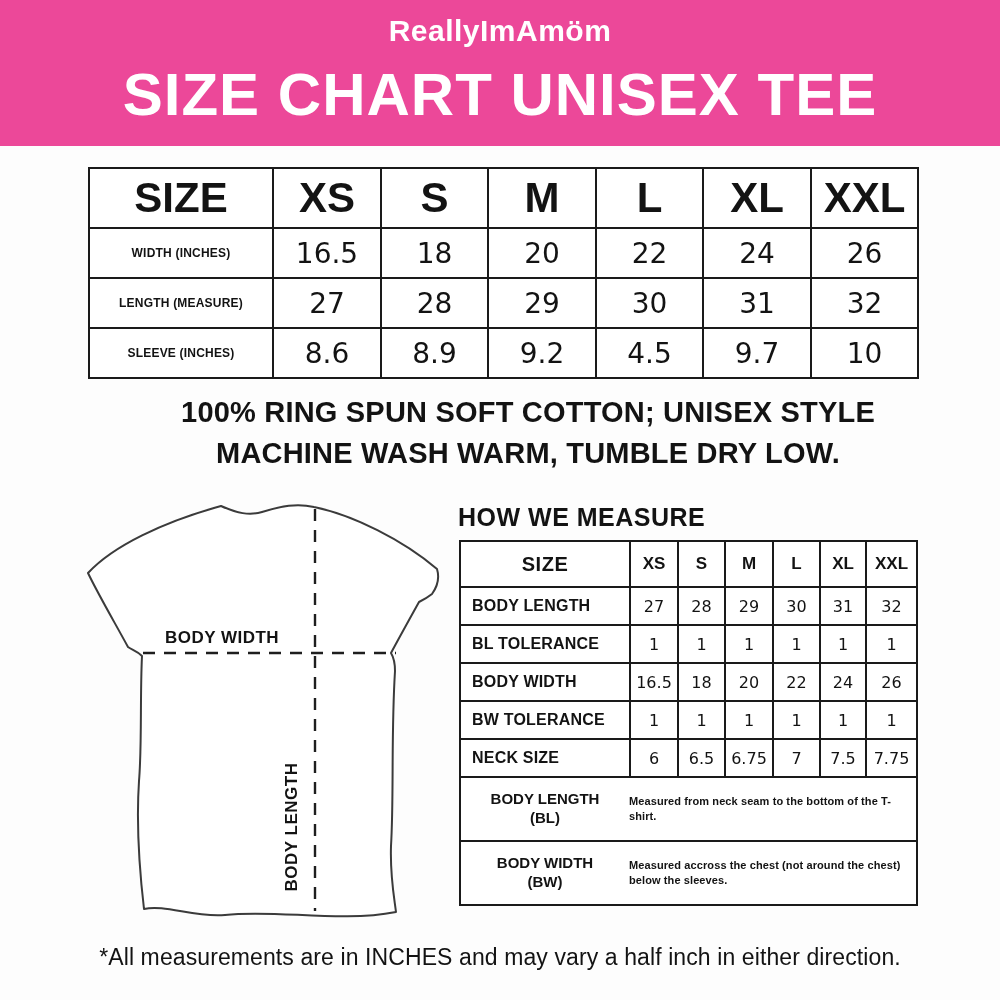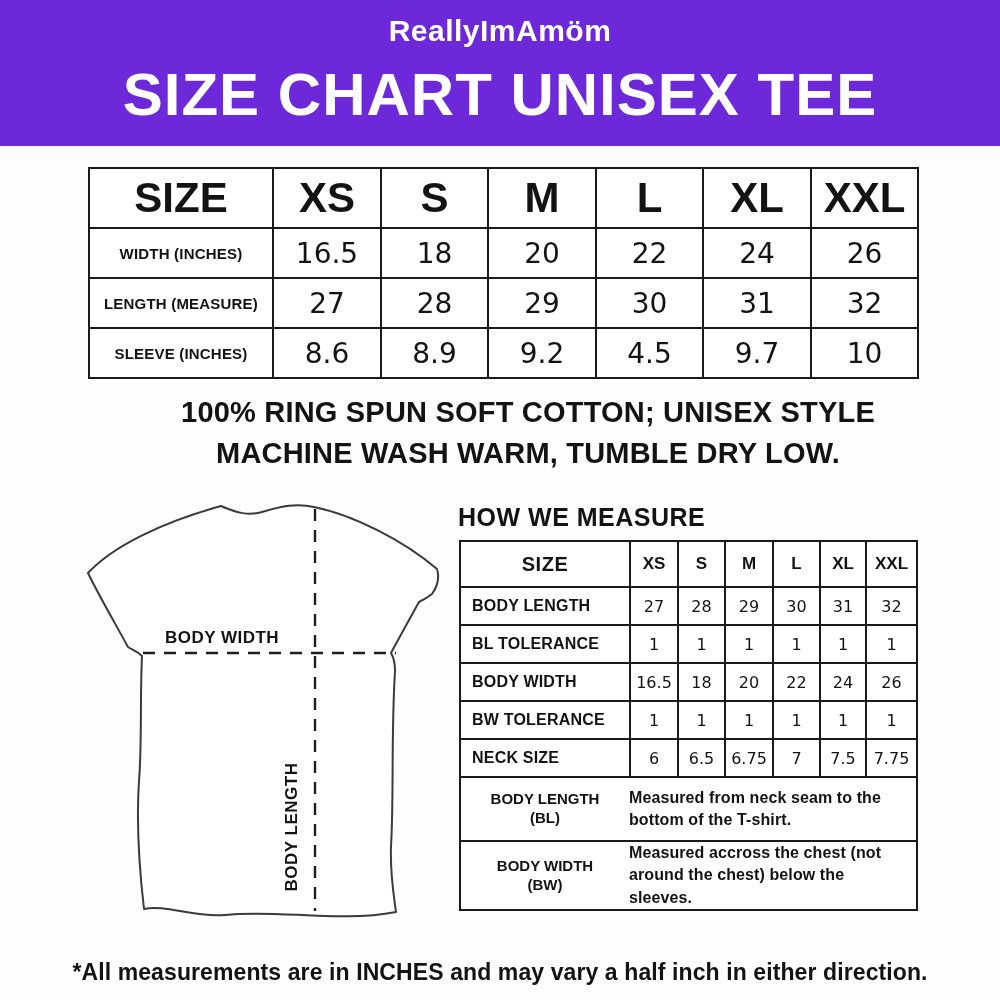--- a/index.html
+++ b/index.html
@@ -13,21 +13,21 @@
     color: #131313;
     overflow: hidden;
     margin: 0 auto;
   }
 
   
   .header {
     position: absolute;
     left: 0; top: 0;
     width: 1000px; height: 146px;
-    background: #6d28d9;
+    background: #ec4899;
     color: #fff;
     text-align: center;
   }
   .brand {
     padding-top: 14px;
     font-size: 30px;
     font-weight: bold;
     letter-spacing: 0.5px;
   }
   .title {
@@ -46,21 +46,21 @@
     width: 829px;
   }
   .size-table td {
     border: 2px solid #1a1a1a;
     background: #fff;
     text-align: center;
     vertical-align: middle;
   }
   .size-table .head td { height: 60px; font-size: 42px; font-weight: bold; }
   .size-table .datarow td { height: 50px; }
-  .size-table .rowlabel { font-size: 15px; font-weight: bold; letter-spacing: 0.2px; }
+  .size-table .rowlabel { font-size: 12px; font-weight: bold; letter-spacing: 0.2px; }
   .size-table .val { font-family: "DejaVu Sans", sans-serif; font-size: 28px; }
 
   
   .care {
     position: absolute;
     left: 0; top: 392px;
     width: 1000px;
     text-align: center;
     font-size: 29px;
     font-weight: bold;
@@ -109,36 +109,35 @@
   .measure-table .defrow td { height: 64px; padding: 0; }
   .defcell { display: flex; align-items: center; width: 100%; }
   .defterm {
     width: 168px; flex: 0 0 168px;
     text-align: center;
     font-size: 15px; font-weight: bold;
     line-height: 1.25;
   }
   .deftext {
     flex: 1;
-    font-size: 16px; font-weight: bold;
+    font-size: 11px; font-weight: bold;
     line-height: 1.4;
     padding-right: 10px;
     letter-spacing: 0.1px;
   }
 
   
   .footnote {
     position: absolute;
     left: 0; top: 944px;
     width: 1000px;
     text-align: center;
     font-size: 23px;
-    font-weight: bold;
+    font-weight: normal;
     letter-spacing: 0.1px;
-    margin-top: 15px;
   }
 </style>
 </head>
 <body>
 
 <div class="page">
 
   <div class="header">
     <div class="brand">ReallyImAmöm</div>
     <div class="title">SIZE CHART UNISEX TEE</div>

